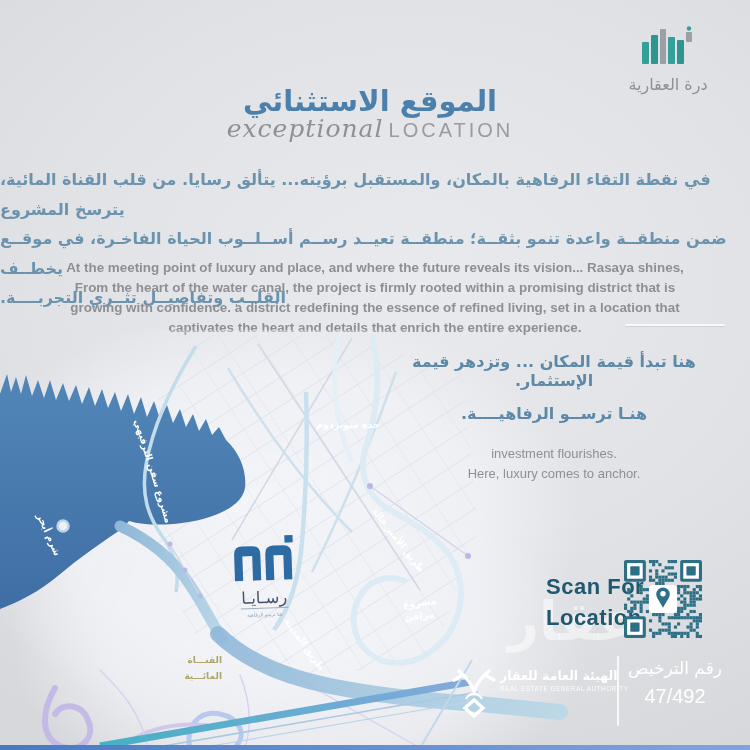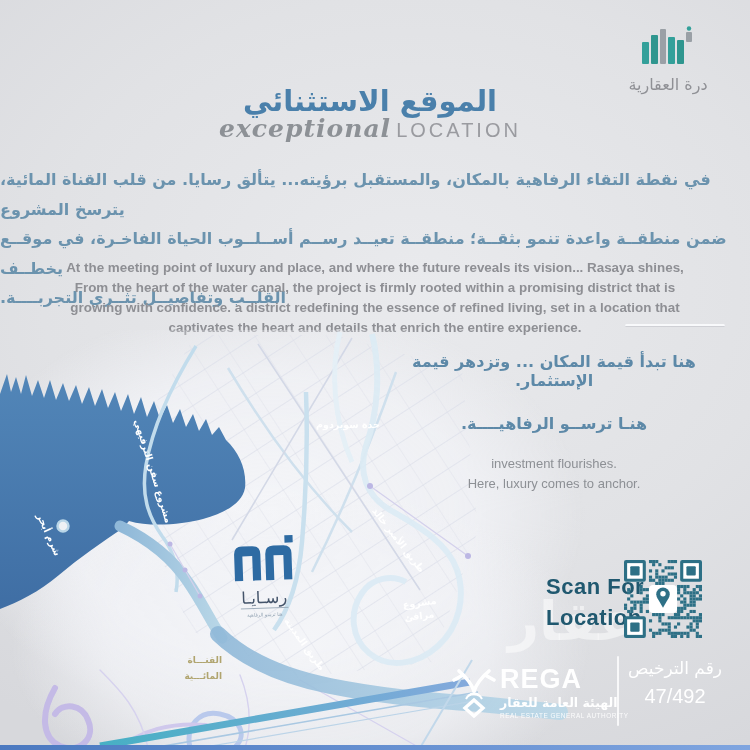--- a/index.html
+++ b/index.html
@@ -9,30 +9,30 @@
     background:radial-gradient(ellipse 90% 70% at 55% 38%, #e9eaed 0%, #e1e2e5 55%, #d7d8dc 100%);
   }
   .abs{position:absolute;}
   
   .brand{top:26px;right:34px;width:96px;text-align:center;}
   .brand-name{font-size:16px;color:#8f9095;margin-top:3px;}
   
   .title-wrap{top:86px;left:-10px;right:0;text-align:center;}
   .title-ar{font-size:29px;font-weight:bold;color:#4a80ab;direction:rtl;line-height:1.1;}
   .title-en{margin-top:-4px;white-space:nowrap;}
-  .title-script{font-family:"DejaVu Serif",serif;font-style:italic;font-size:25px;color:#8d9196;letter-spacing:1px;font-weight:bold;}
+  .title-script{font-family:"DejaVu Serif",serif;font-style:italic;font-size:25px;color:#8d9196;letter-spacing:1px;}
   .title-loc{font-family:"Liberation Sans",sans-serif;font-size:20px;color:#9a9ba0;letter-spacing:3px;}
   
   .intro-ar{top:165px;left:0;right:0;text-align:left;direction:rtl;color:#6b93ae;font-size:16px;font-weight:600;line-height:1.85;}
   .intro-en{top:258px;left:50%;transform:translateX(-50%);width:652px;text-align:center;color:#8e8f94;font-size:13.4px;line-height:1.5;font-family:"Liberation Sans",sans-serif;font-weight:bold;}
   .divider{top:324px;right:25px;width:100px;height:2px;background:#f8f9fb;border-bottom:1px solid #cfd0d5;border-radius:2px;}
   
   .value{top:352px;right:24px;width:344px;text-align:center;}
   .value-ar{direction:rtl;color:#5d89a8;font-size:16px;font-weight:600;line-height:1.2;}
-  .value-ar + .value-ar{margin-top:24px;}
+  .value-ar + .value-ar{margin-top:14px;}
   .value-en{margin-top:20px;color:#8d9095;font-size:13px;line-height:1.55;font-family:"Liberation Sans",sans-serif;}
   
   .map{top:330px;left:0;width:750px;height:420px;
     -webkit-mask-image:radial-gradient(ellipse 115% 112% at 38% 58%, #000 72%, transparent 99%);
     mask-image:radial-gradient(ellipse 115% 112% at 38% 58%, #000 72%, transparent 99%);}
   .map svg{display:block;}
   
   .scan-text{top:572px;left:546px;color:#20586f;font-weight:bold;font-size:22px;line-height:1.4;font-family:"Liberation Sans",sans-serif;letter-spacing:.5px;}
   .qr{top:560px;left:624px;width:78px;height:78px;}
   
@@ -406,21 +406,20 @@
           <path d="M2,14 L11,9"></path>
           <path d="M42,14 L33,9"></path>
         </g>
         <g stroke="#ffffff" fill="none" stroke-width="2">
           <path d="M17,30 a6,6 0 0 1 10,0"></path>
           <path d="M14,33 a9,9 0 0 1 16,0"></path>
         </g>
         <path d="M22,34 L31,42 L22,50 L13,42 Z" stroke="#ffffff" stroke-width="3.4" fill="none"></path>
       </svg>
       <div class="rega-txt">
-        <div class="rega-name">REGA</div>
         <div class="rega-ar">الهيئة العامة للعقار</div>
         <div class="rega-en">REAL ESTATE GENERAL AUTHORITY</div>
       </div>
     </div>
   </div>
   <div class="abs vline"></div>
   <div class="abs license">
     <div class="license-label">رقم الترخيص</div>
     <div class="license-num">47/492</div>
   </div>

